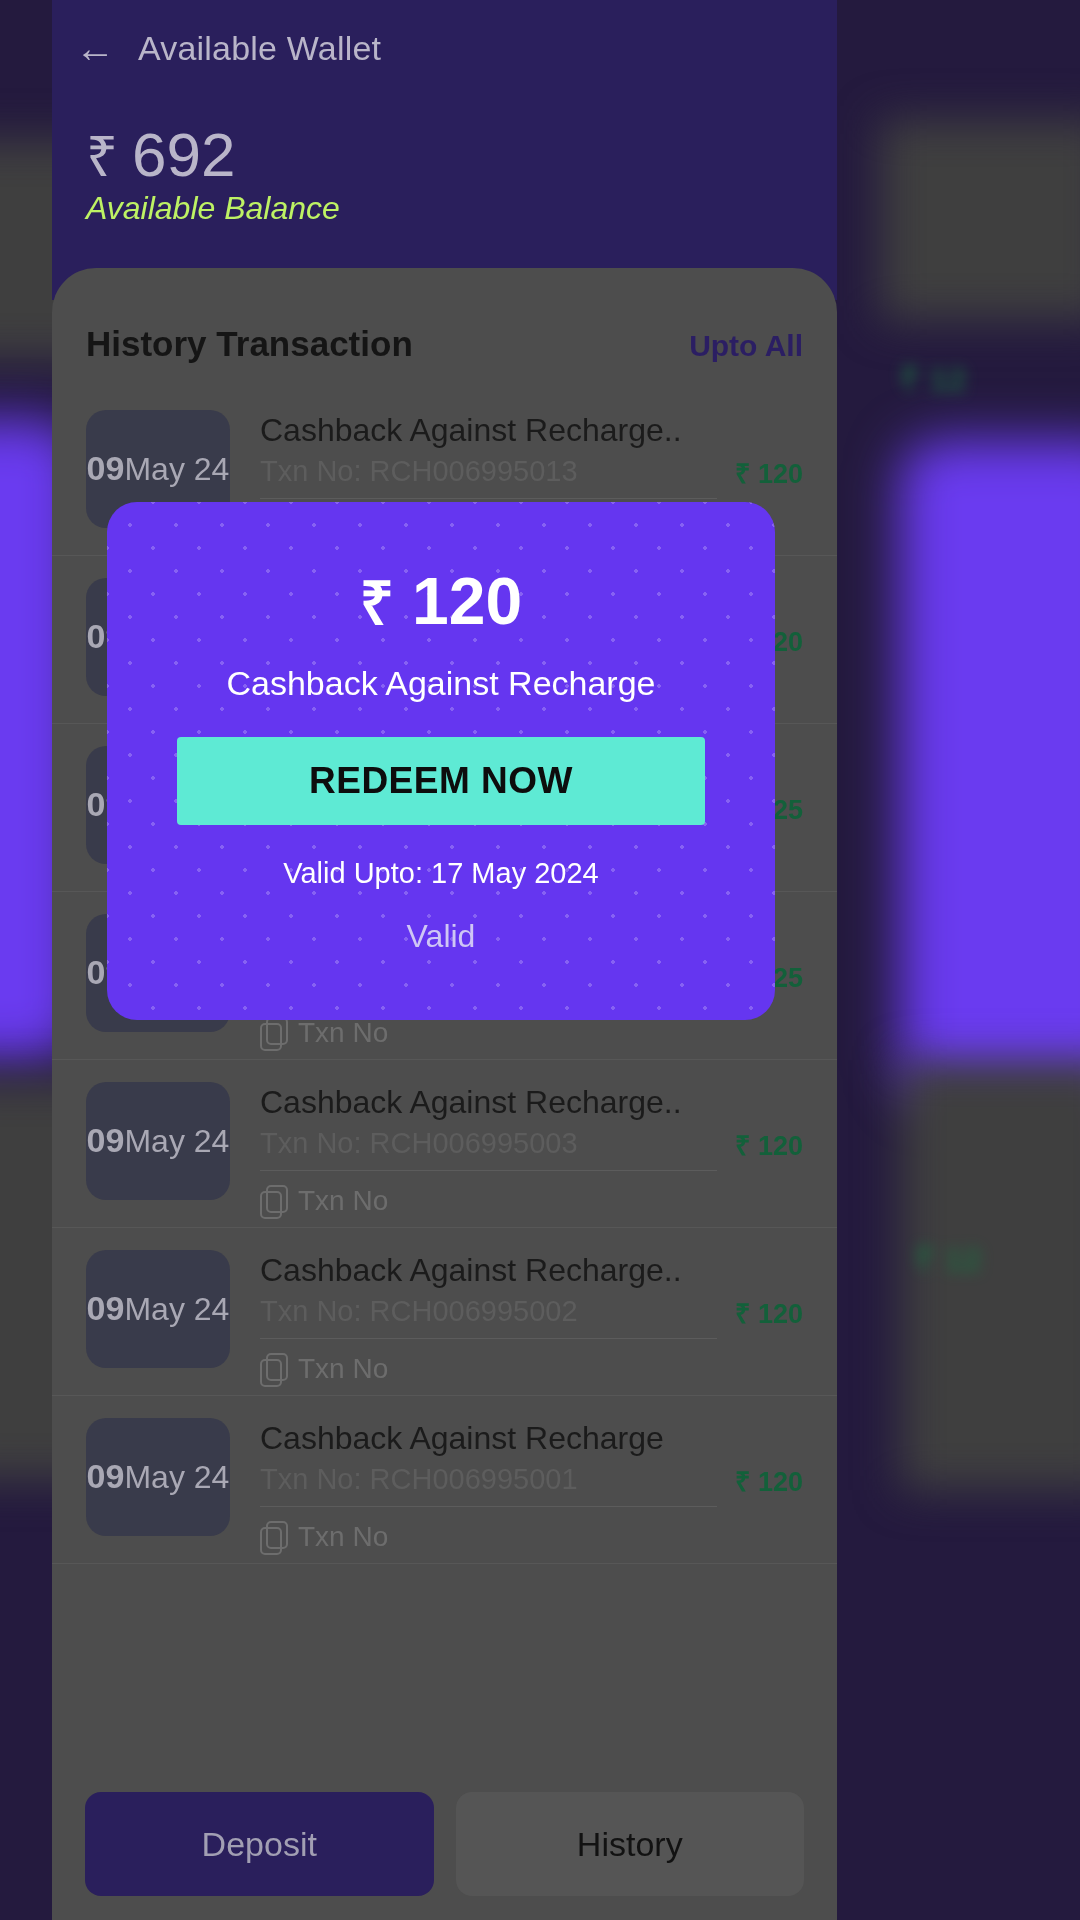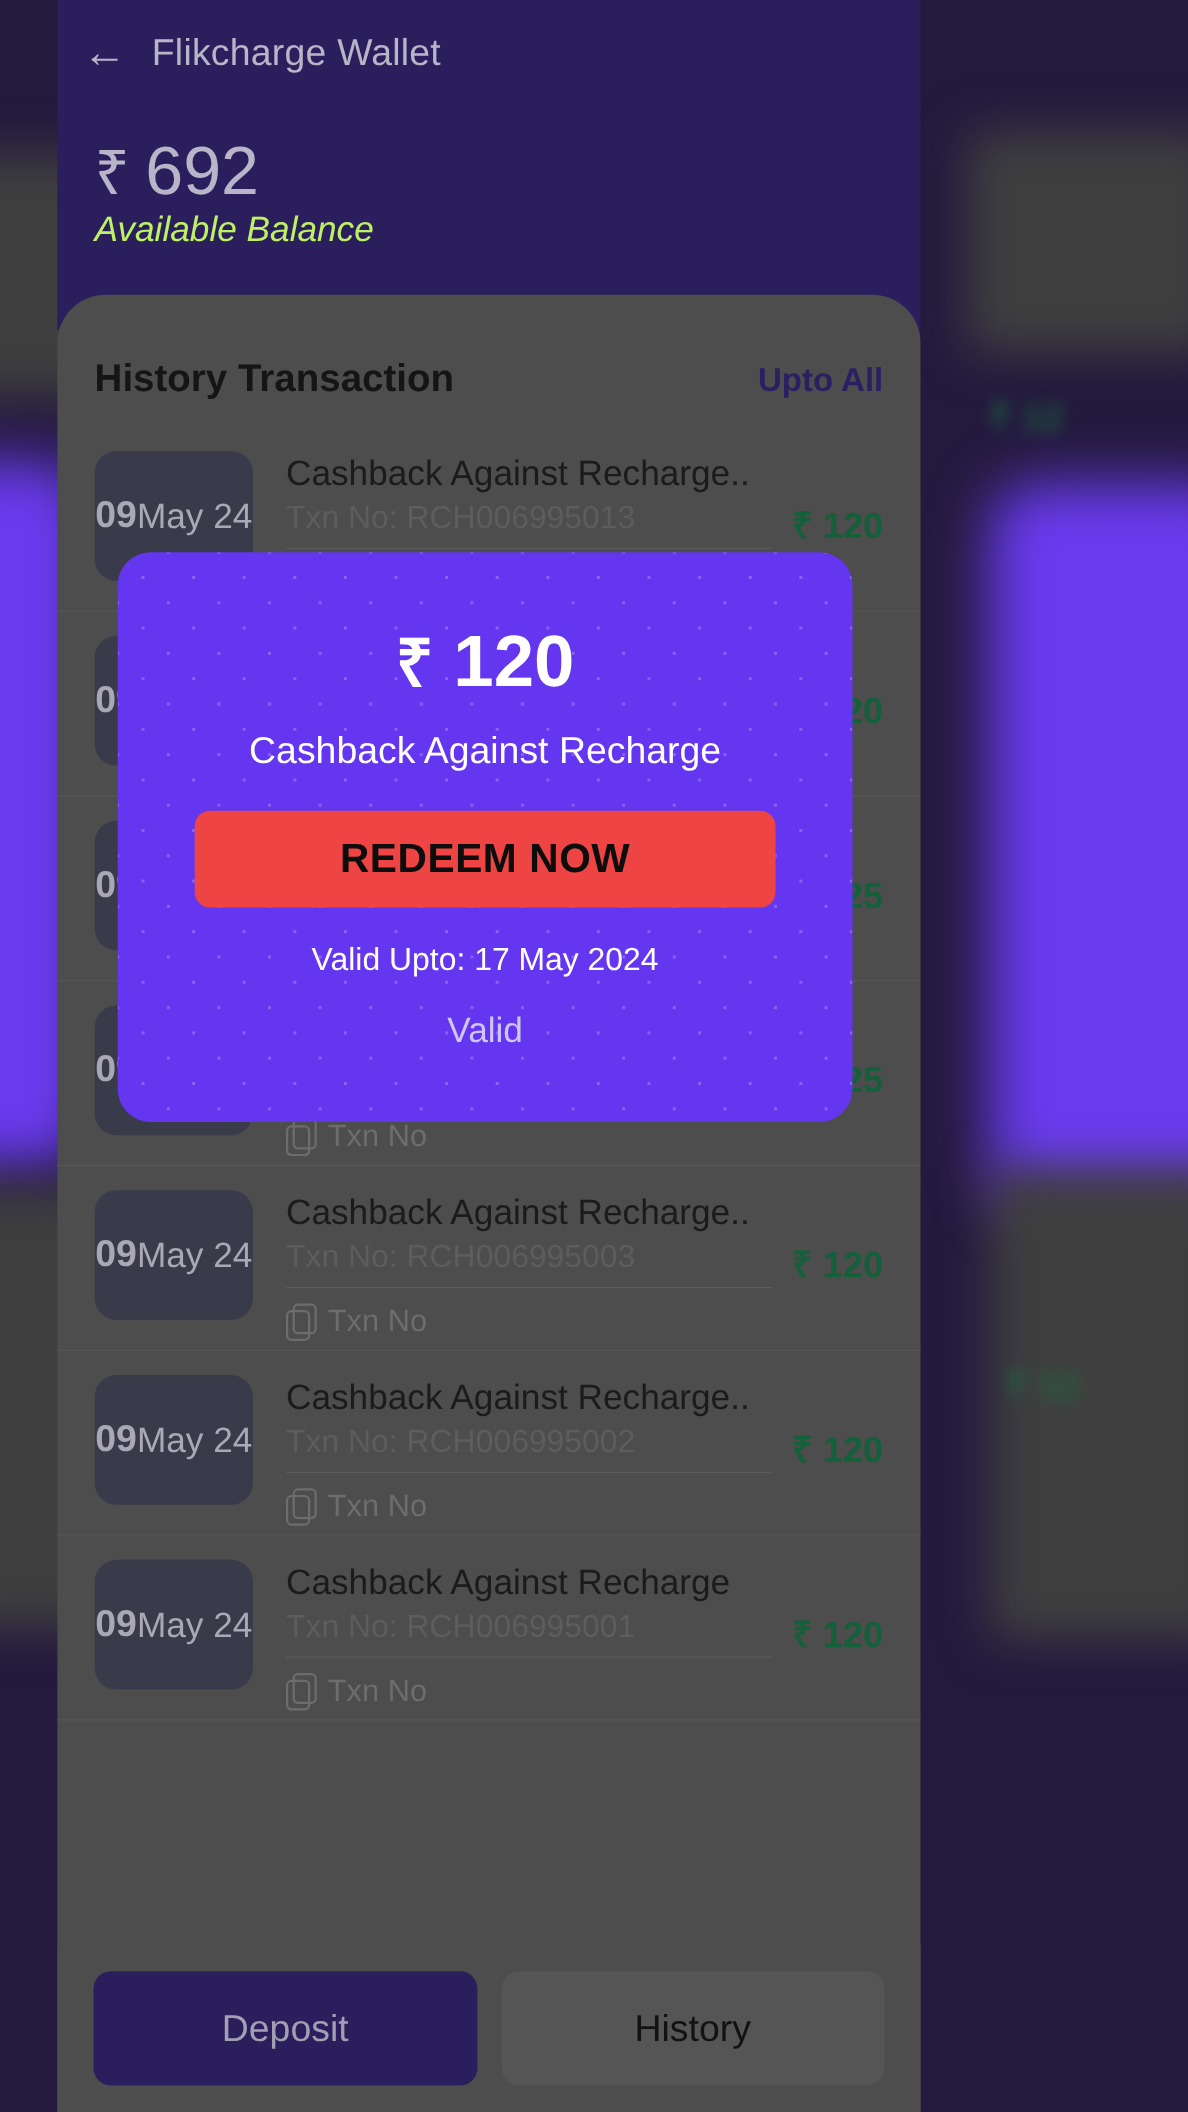--- a/index.html
+++ b/index.html
@@ -137,21 +137,21 @@
   .copy-icon {
     width: 26px; height: 32px; position: relative; display: inline-block;
   }
   .copy-icon::before, .copy-icon::after {
     content: ""; position: absolute; border: 2px solid #6d6d6d; border-radius: 5px;
   }
   .copy-icon::before { left: 6px; top: 0; width: 18px; height: 24px; }
   .copy-icon::after  { left: 0;  top: 6px; width: 18px; height: 24px; background: transparent; }
   .txn-amt {
     flex: 0 0 auto; padding-left: 18px; padding-top: 44px;
-    font-size: 33px; font-weight: bold; color: #13603a; white-space: nowrap;
+    font-size: 27px; font-weight: bold; color: #13603a; white-space: nowrap;
   }
 
   
   .bottom-bar {
     position: absolute; left: 0; right: 0; bottom: 0; height: 152px;
     background: #4d4d4d;
     display: flex; align-items: center; gap: 22px;
     padding: 0 33px;
   }
   .btn-deposit, .btn-history {
@@ -195,22 +195,22 @@
     color: #ffffff; font-size: 66px; font-weight: bold;
     display: flex; align-items: baseline; gap: 18px; line-height: 1;
   }
   .modal-amount .r { font-size: 60px; }
   .modal-sub {
     color: #ffffff; font-size: 34px; margin-top: 30px; font-weight: 400;
   }
   .redeem-btn {
     margin-top: 34px;
     width: 528px; height: 88px;
-    background: #ef4444; color: #0d0d0d;
-    border: none; border-radius: 14px;
+    background: #5eead4; color: #0d0d0d;
+    border: none; border-radius: 4px;
     font-family: "Liberation Sans", sans-serif;
     font-size: 37px; font-weight: bold; letter-spacing: .5px;
     display: flex; align-items: center; justify-content: center;
   }
   .valid-upto {
     margin-top: 32px; color: #ffffff; font-size: 29px;
   }
   .cancel-btn {
     margin-top: 28px; color: #cfc6f5; font-size: 32px;
     background: none; border: none; font-family: "Liberation Sans", sans-serif;
@@ -229,21 +229,21 @@
   <div class="bg-green" style="left:900px; top:355px;">₹ 12</div>
   <div class="bg-green" style="left:915px; top:1235px;">₹ 12</div>
 </div>
 
 <div id="app-screen">
   <div id="app-inner">
 
     <div class="wallet-header">
       <div class="appbar">
         <div class="back-arrow">←</div>
-        <div class="appbar-title">Flikcharge Wallet</div>
+        <div class="appbar-title">Available Wallet</div>
       </div>
       <div class="balance-amount">
         <span class="balance-rupee">₹</span>
         <span>692</span>
       </div>
       <div class="balance-label">Available Balance</div>
     </div>
 
     <div class="sheet">
       <div class="sheet-head">

